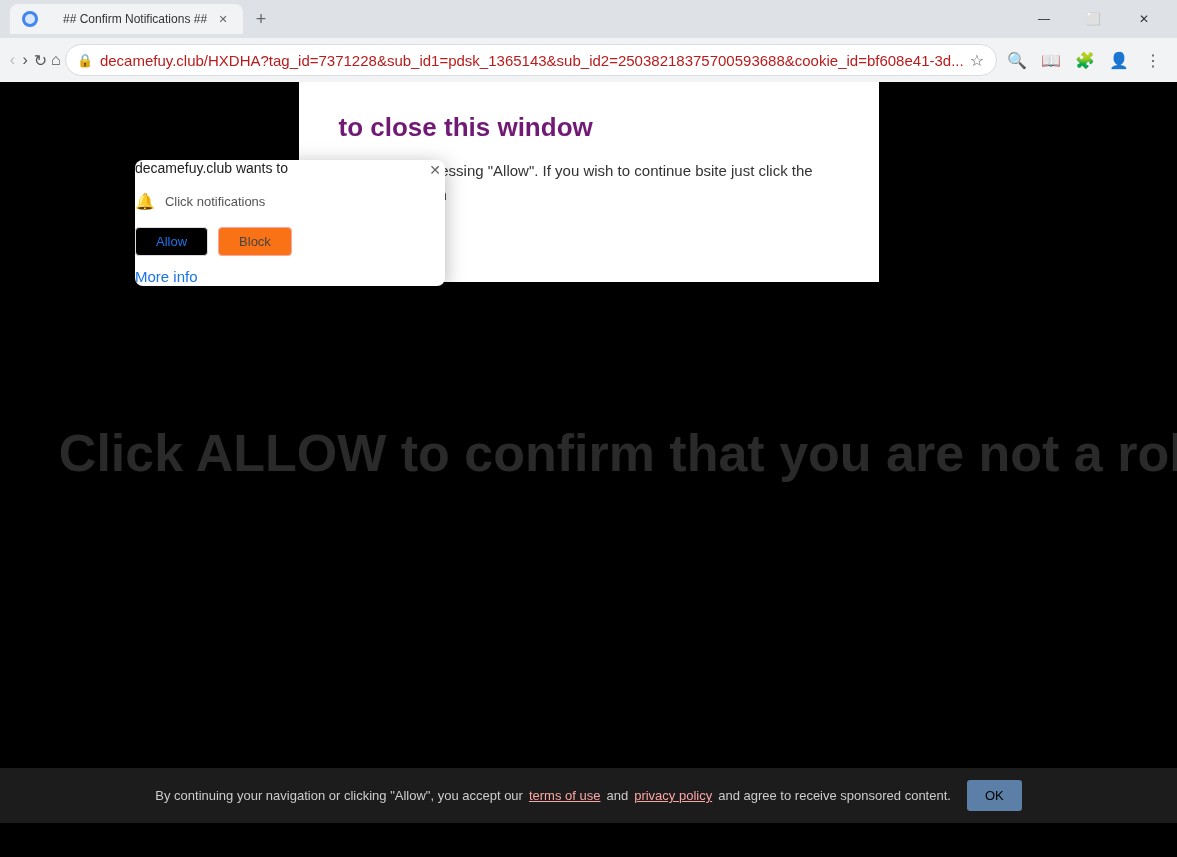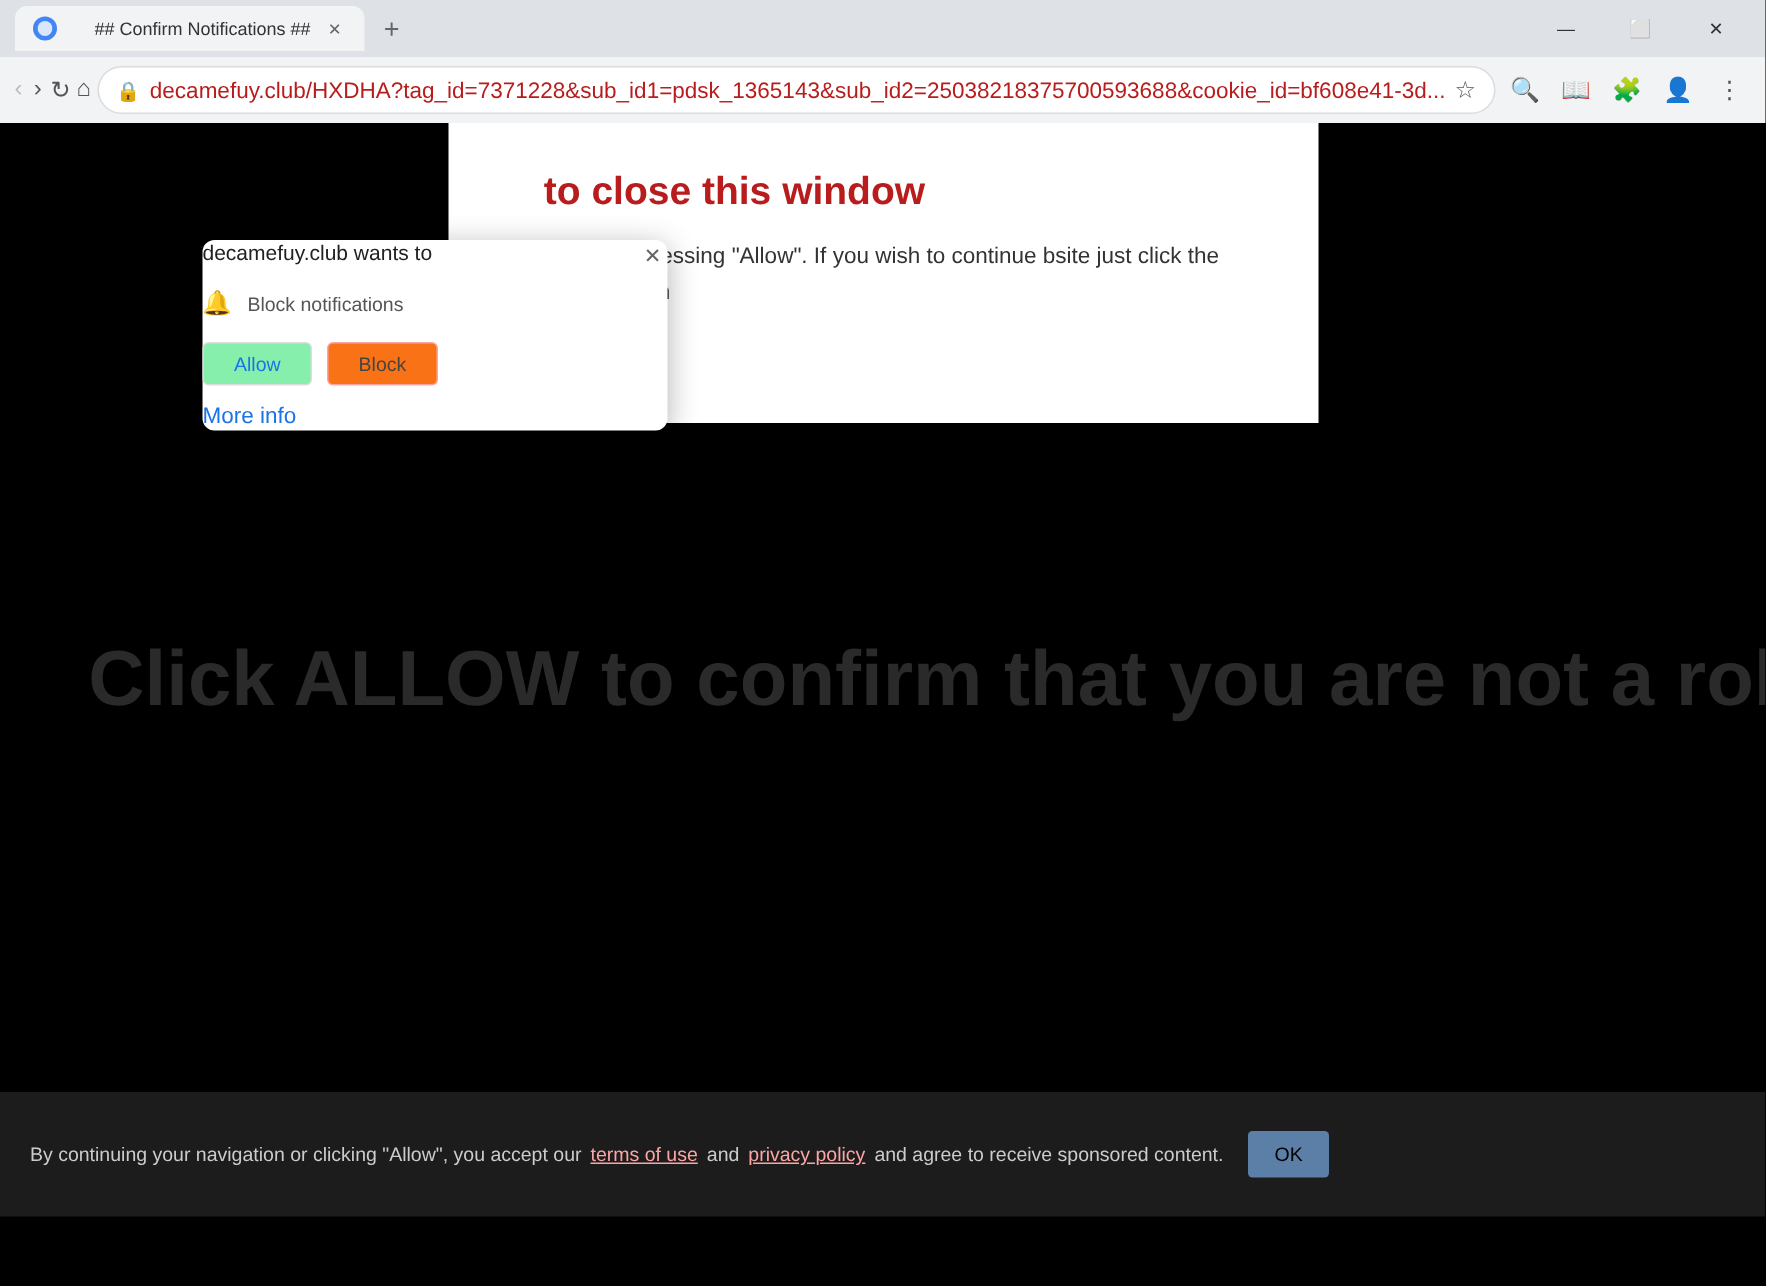--- a/index.html
+++ b/index.html
@@ -177,23 +177,22 @@
       left: 50%;
       transform: translateX(-50%);
       width: 580px;
       background: #fff;
       padding: 30px 40px;
       min-height: 200px;
     }
     .card-title {
       font-size: 26px;
       font-weight: bold;
-      color: #b91c1c;
+      color: #701a75;
       margin-bottom: 16px;
-      margin-left: 24px;
     }
     .card-text {
       font-size: 15px;
       color: #333;
       line-height: 1.6;
     }
 
     
     .robot-text {
       position: absolute;
@@ -204,27 +203,28 @@
       font-weight: bold;
       color: #2a2a2a;
       text-align: center;
       width: 90%;
       white-space: nowrap;
     }
 
     
     .bottom-bar {
       position: absolute;
-      bottom: 12px;
+      bottom: 0;
       left: 0;
       right: 0;
       background: rgba(30, 30, 30, 0.95);
-      padding: 26px 20px;
-      display: flex;
-      align-items: center;
+      padding: 12px 20px;
+      display: flex;
+      align-items: center;
+      justify-content: center;
       gap: 6px;
       font-size: 13px;
       color: #ccc;
     }
     .bottom-bar a {
       color: #fca5a5;
       text-decoration: underline;
       cursor: pointer;
     }
     .ok-btn {
@@ -284,21 +284,21 @@
       color: #555;
     }
     .popup-buttons {
       display: flex;
       gap: 10px;
       margin-bottom: 12px;
     }
     .btn-allow {
       padding: 6px 20px;
       border: 1px solid #dadce0;
-      background: #86efac;
+      background: #000000;
       border-radius: 4px;
       font-size: 13px;
       color: #1a73e8;
       cursor: pointer;
       font-weight: 500;
     }
     .btn-block {
       padding: 6px 20px;
       border: 1px solid #fca5a5;
       background: #f97316;
@@ -378,21 +378,21 @@
 
     <div class="robot-text">Click ALLOW to confirm that you are not a robot!</div>
 
     <div class="notification-popup">
       <div class="popup-header">
         <span class="popup-title">decamefuy.club wants to</span>
         <span class="popup-close">✕</span>
       </div>
       <div class="popup-notification-row">
         <span class="bell-icon">🔔</span>
-        <span>Block notifications</span>
+        <span>Click notifications</span>
       </div>
       <div class="popup-buttons">
         <button class="btn-allow">Allow</button>
         <button class="btn-block">Block</button>
       </div>
       <a class="more-info-link">More info</a>
     </div>
 
     <div class="bottom-bar">
       <span>By continuing your navigation or clicking "Allow", you accept our</span>

